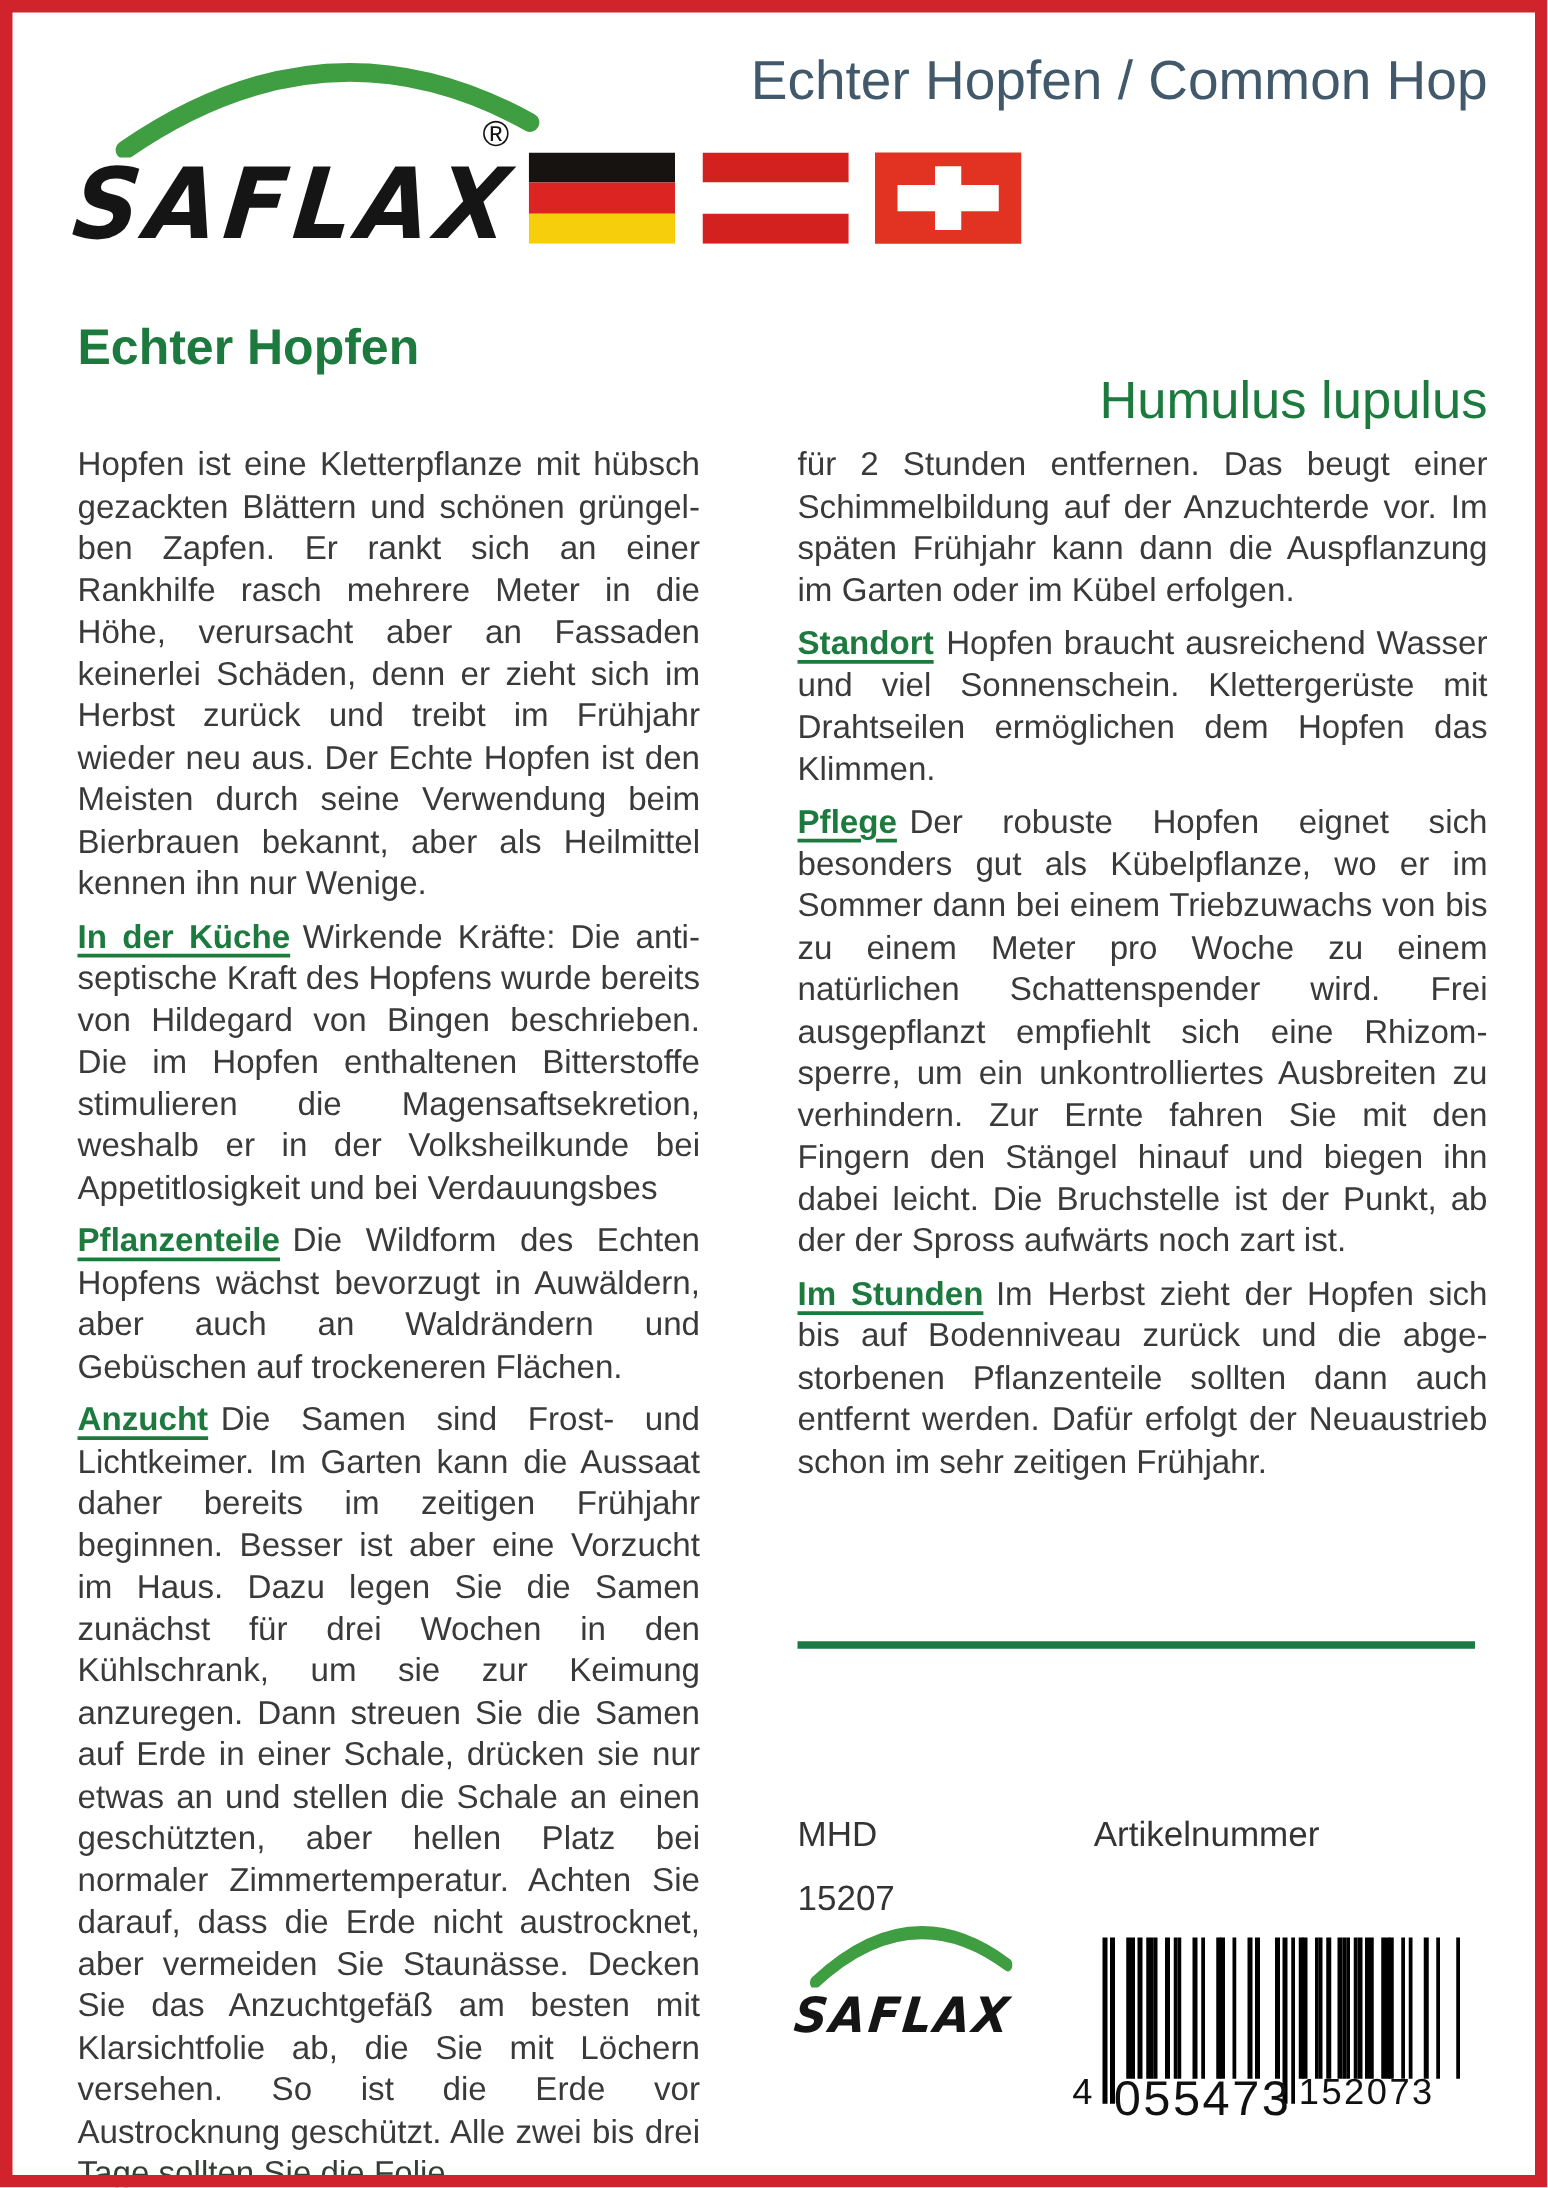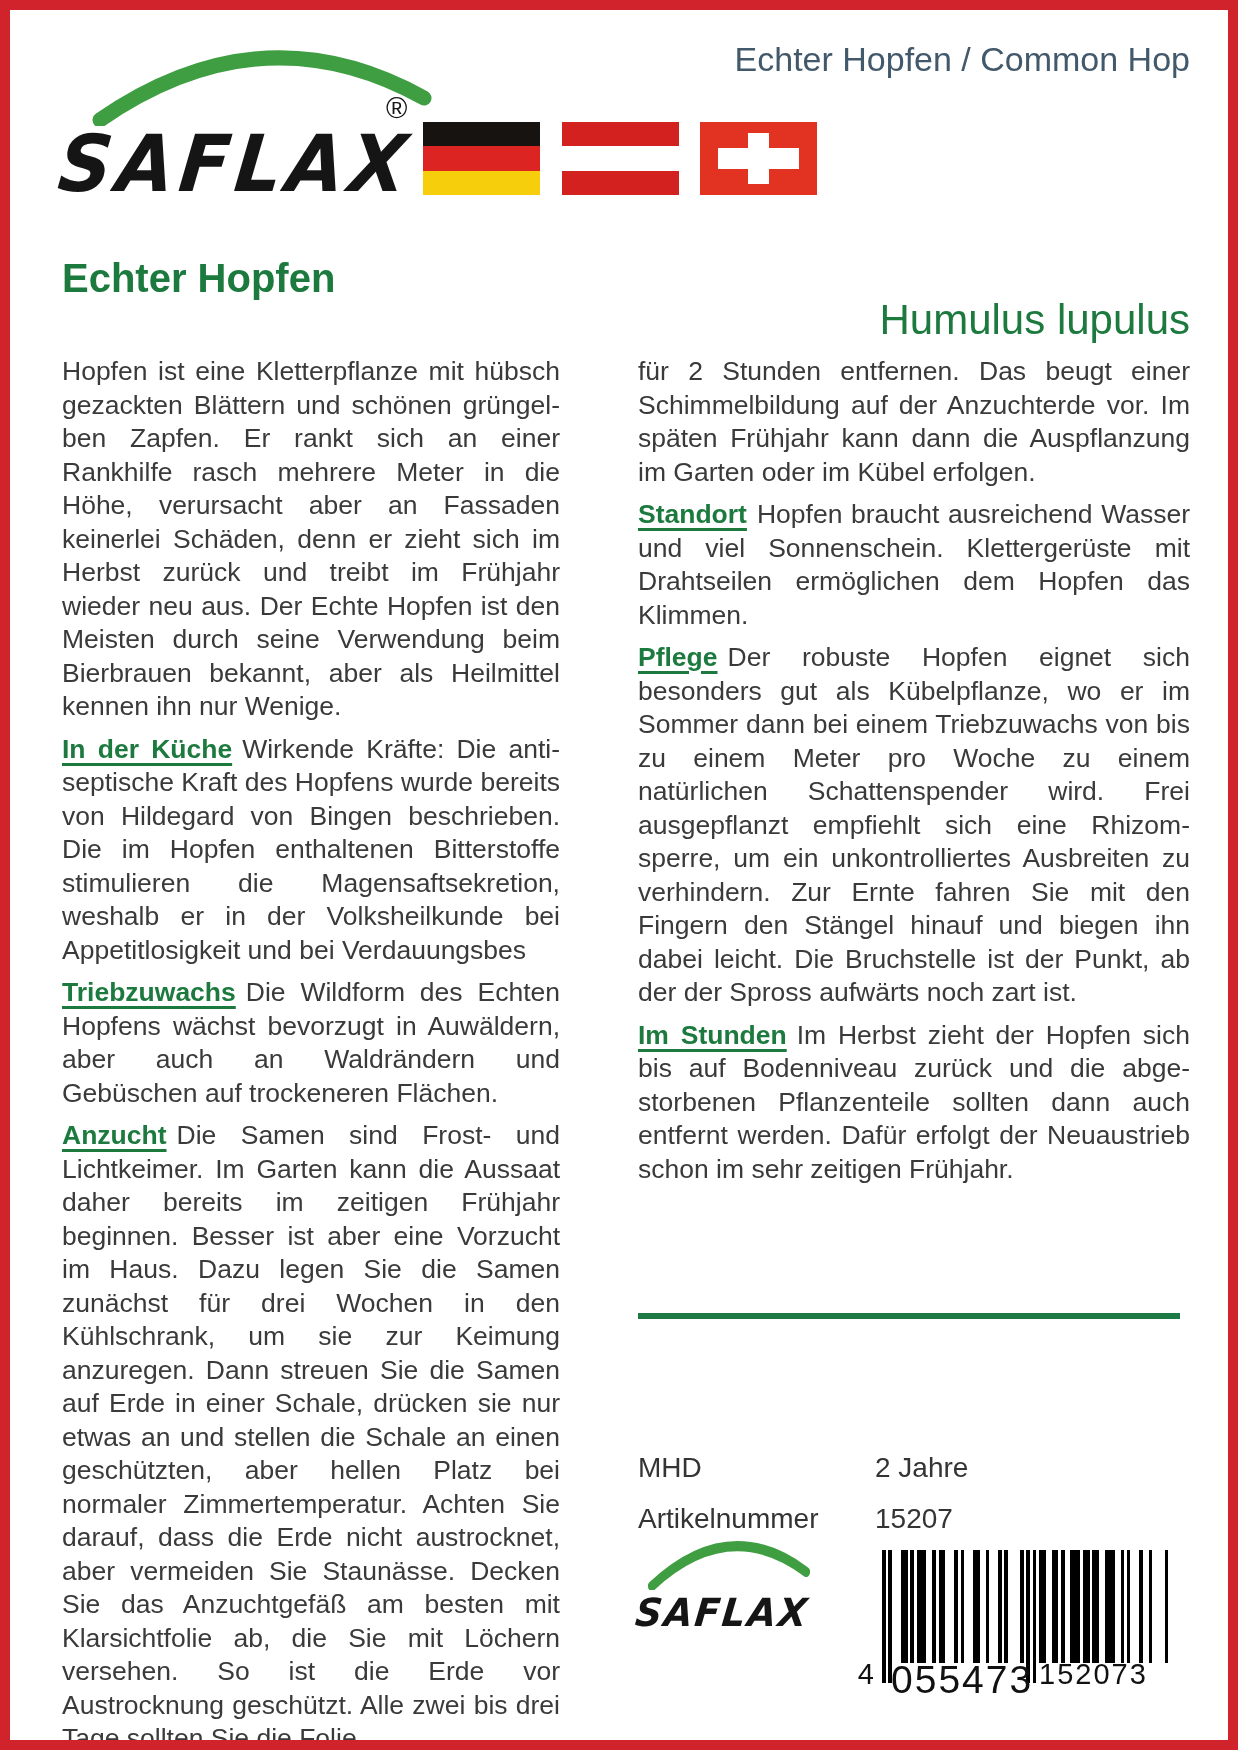--- a/index.html
+++ b/index.html
@@ -35,21 +35,21 @@
     letter-spacing:2px;color:#151515;
     transform:skewX(-6deg) scaleY(1.05);transform-origin:left top;
     white-space:nowrap;
   }
   .registered{
     position:absolute;left:386px;top:92px;
     font-size:29px;color:#141414;font-weight:400;
   }
   .product-title{
     position:absolute;top:40px;right:48px;
-    font-size:34px;font-weight:400;
+    font-size:44px;font-weight:400;
     color:var(--title-slate,#42586b);
     white-space:nowrap;
   }
 
   
   .flag{position:absolute;top:122px;width:117px;height:73px;overflow:hidden;}
   .flag .stripe{width:100%;height:33.34%;}
   .flag-de{left:423px;}
   .flag-at{left:562px;}
   .flag-ch{left:700px;background:var(--ch-red,#e23322);}
@@ -140,38 +140,37 @@
     <div class="ch-cross-h"></div>
   </div>
 
   <div class="product-title">Echter Hopfen / Common Hop</div>
 
   <h1 class="heading" style="margin:0">Echter Hopfen</h1>
 
   <div class="col col-left">
     <p><span class="plabel"></span><span>Hopfen ist eine Kletterpflanze mit hübsch gezackten Blättern und schönen grüngel­ben Zapfen. Er rankt sich an einer Rankhilfe rasch mehrere Meter in die Höhe, verurs­acht aber an Fassaden keinerlei Schäden, denn er zieht sich im Herbst zurück und treibt im Frühjahr wieder neu aus. Der Echte Hopfen ist den Meisten durch seine Verwendung beim Bierbrauen bekannt, aber als Heilmittel kennen ihn nur Wenige.</span></p>
     <p><span class="plabel">In der Küche</span><span>Wirkende Kräfte: Die anti­septische Kraft des Hopfens wurde bereits von Hildegard von Bingen beschrieben. Die im Hopfen enthaltenen Bitterstoffe stimu­lieren die Magensaftsekretion, weshalb er in der Volksheilkunde bei Appetitlosigkeit und bei Verdauungsbes</span></p>
-    <p><span class="plabel">Triebzuwachs</span><span>Die Wildform des Echten Hopfens wächst bevorzugt in Auwäldern, aber auch an Waldrändern und Gebüschen auf trockeneren Flächen.</span></p>
+    <p><span class="plabel">Pflanzenteile</span><span>Die Wildform des Echten Hopfens wächst bevorzugt in Auwäldern, aber auch an Waldrändern und Gebüschen auf trockeneren Flächen.</span></p>
     <p><span class="plabel">Anzucht</span><span>Die Samen sind Frost- und Licht­keimer. Im Garten kann die Aussaat daher bereits im zeitigen Frühjahr beginnen. Bes­ser ist aber eine Vorzucht im Haus. Dazu legen Sie die Samen zunächst für drei Wo­chen in den Kühlschrank, um sie zur Kei­mung anzuregen. Dann streuen Sie die Samen auf Erde in einer Schale, drücken sie nur etwas an und stellen die Schale an einen geschützten, aber hellen Platz bei normaler Zimmertemperatur. Achten Sie darauf, dass die Erde nicht austrocknet, aber vermeiden Sie Staunässe. Decken Sie das Anzuchtgefäß am besten mit Klarsicht­folie ab, die Sie mit Löchern versehen. So ist die Erde vor Austrocknung geschützt. Alle zwei bis drei Tage sollten Sie die Folie</span></p>
   </div>
 
   <div class="latin-name">Humulus lupulus</div>
 
   <div class="col col-right">
     <p><span class="plabel"></span><span>für 2 Stunden entfernen. Das beugt einer Schimmelbildung auf der Anzuchterde vor. Im späten Frühjahr kann dann die Auspflan­zung im Garten oder im Kübel erfolgen.</span></p>
     <p><span class="plabel">Standort</span><span>Hopfen braucht ausreichend Wasser und viel Sonnenschein. Kletterge­rüste mit Drahtseilen ermöglichen dem Hopfen das Klimmen.</span></p>
     <p><span class="plabel">Pflege</span><span>Der robuste Hopfen eignet sich besonders gut als Kübelpflanze, wo er im Sommer dann bei einem Triebzuwachs von bis zu einem Meter pro Woche zu einem natürlichen Schattenspender wird. Frei ausgepflanzt empfiehlt sich eine Rhizom­sperre, um ein unkontrolliertes Ausbreiten zu verhindern. Zur Ernte fahren Sie mit den Fingern den Stängel hinauf und biegen ihn dabei leicht. Die Bruchstelle ist der Punkt, ab der der Spross aufwärts noch zart ist.</span></p>
     <p><span class="plabel">Im Stunden</span><span>Im Herbst zieht der Hopfen sich bis auf Bodenniveau zurück und die abge­storbenen Pflanzenteile sollten dann auch entfernt werden. Dafür erfolgt der Neuaus­trieb schon im sehr zeitigen Frühjahr.</span></p>
   </div>
 
   <div class="divider"></div>
 
   <div class="details">
     <div>MHD</div>
-    <div>2 Jahre</div>
     <div>Artikelnummer</div>
     <div>15207</div>
   </div>
 
   <svg class="brand-arc-small" viewBox="0 0 340 90" preserveAspectRatio="none">
     <path d="M8,84 Q170,-28 332,62" fill="none" stroke="#3f9e41" stroke-width="16" stroke-linecap="round"></path>
     <path d="M14,78 Q170,-20 326,58" fill="none" stroke="#3f9e41" stroke-width="7" stroke-linecap="round" stroke-dasharray="3 7"></path>
   </svg>
   <div class="brand-name-small">SAFLAX</div>
 

